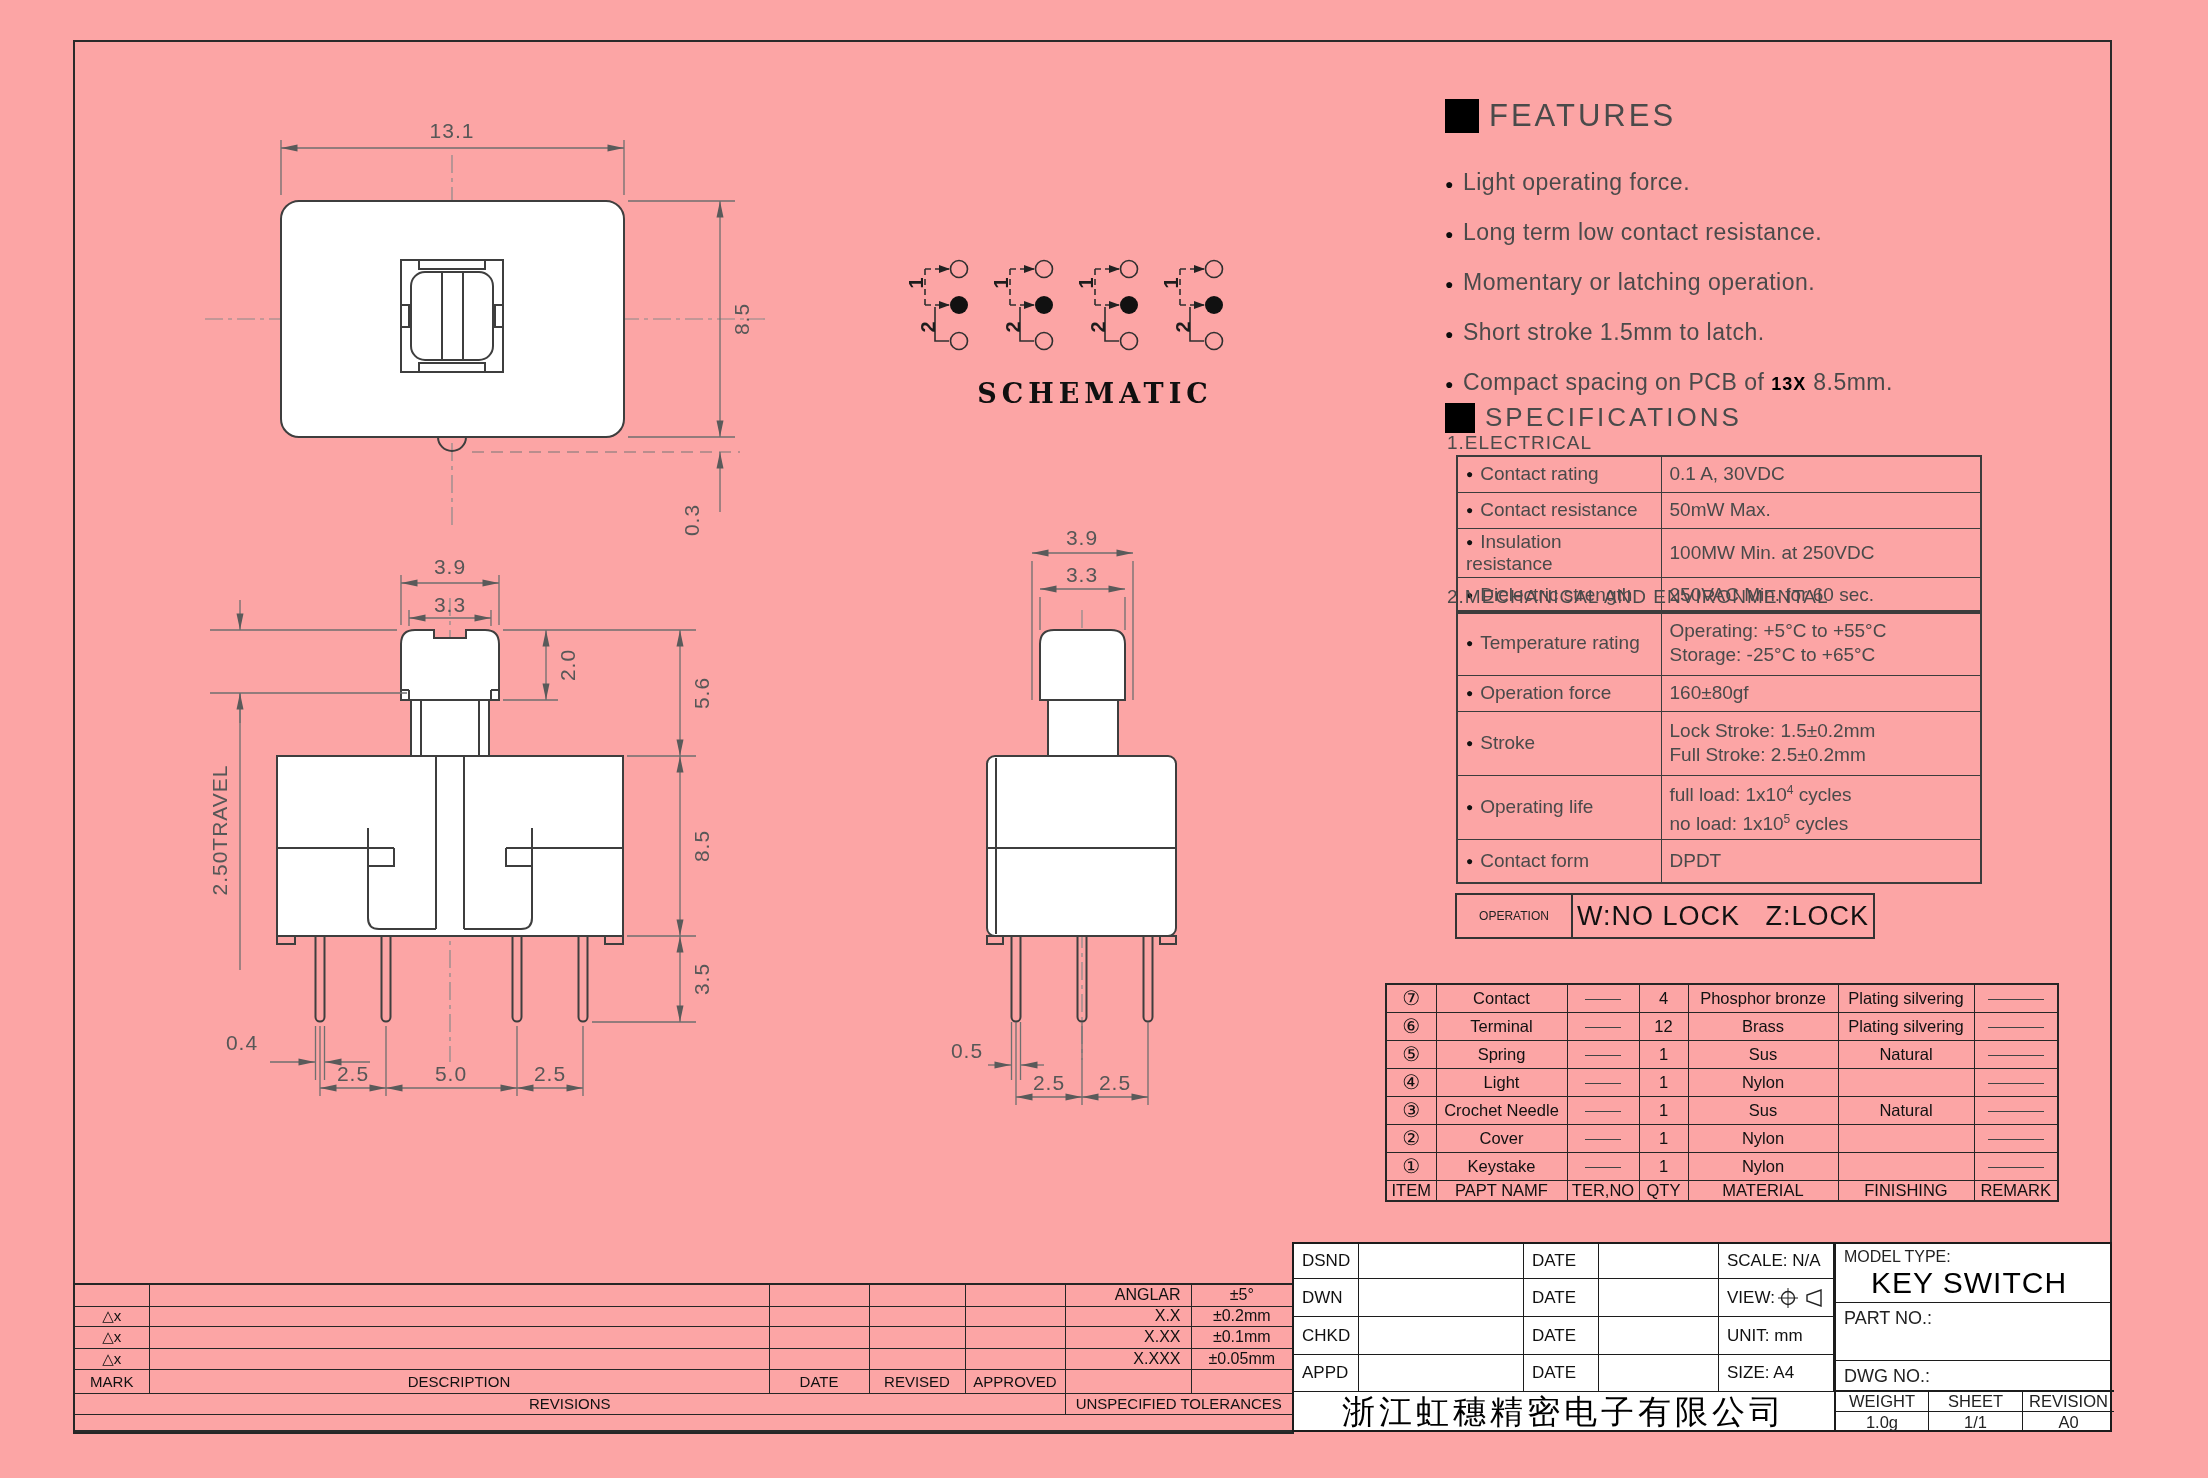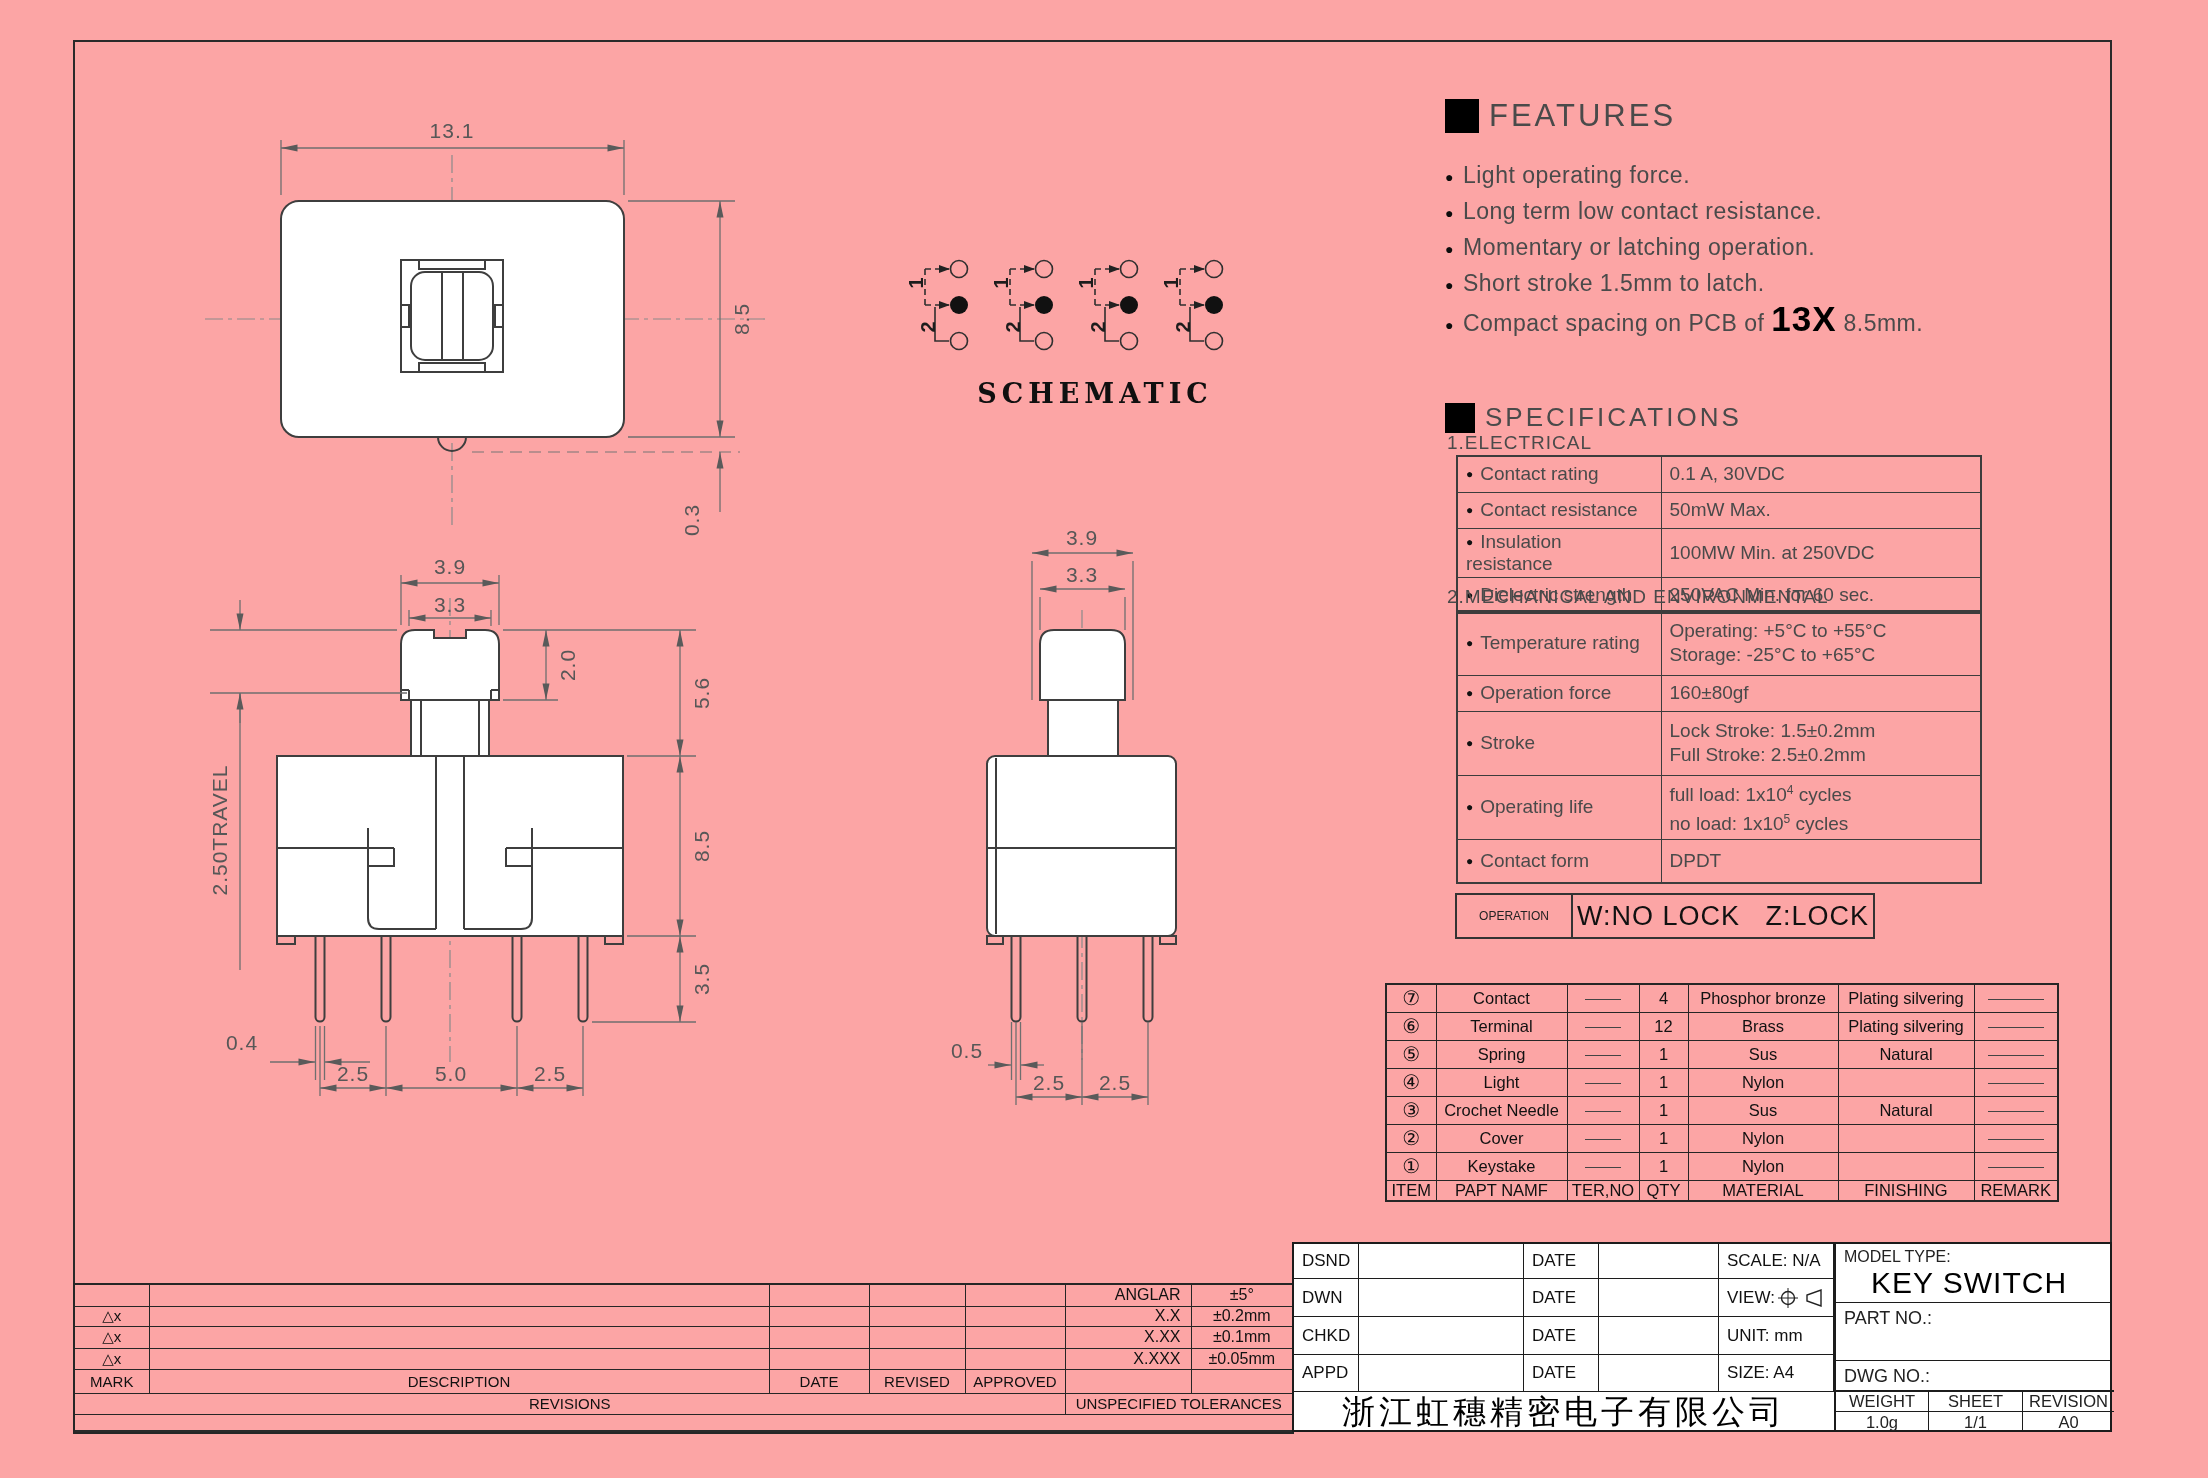--- a/index.html
+++ b/index.html
@@ -15,23 +15,23 @@
   .dashref{fill:none;stroke:#777;stroke-width:1.2;stroke-dasharray:12 7}
   .schd{fill:none;stroke:#2f2f2f;stroke-width:1.6;stroke-dasharray:6 4}
   .schs{fill:none;stroke:#2f2f2f;stroke-width:1.6}
   .dim{font-size:21px;fill:#575757;letter-spacing:1px;font-family:"Liberation Sans",sans-serif}
   .schnum{font-size:20px;fill:#1c1c1c;font-weight:bold;font-family:"Liberation Sans",sans-serif}
   .schtitle{font-size:27px;letter-spacing:5px;font-weight:bold;fill:#101010;font-family:"DejaVu Serif",serif}
   
   .sec-title{display:flex;align-items:center;gap:10px}
   .sq{background:#000;display:inline-block}
   .sec-title .t{color:#4a4a4a;letter-spacing:3px}
-  .feat-item{font-size:23px;color:#4a4a4a;line-height:34px;letter-spacing:.5px;white-space:nowrap}
+  .feat-item{font-size:23px;color:#4a4a4a;line-height:48px;letter-spacing:.5px;white-space:nowrap}
   .feat-item .b{font-size:14px;color:#0c0c0c;margin-right:9px;vertical-align:1px}
-  .feat-item .bold13x{font-size:35px;font-weight:bold;color:#000;letter-spacing:1px}
+  .feat-item .bold13x{font-size:18px;font-weight:bold;color:#000;letter-spacing:1px}
   .spec-head{font-size:19px;color:#4a4a4a;letter-spacing:1px}
   table{border-collapse:collapse}
   .spec-table{table-layout:fixed;border:2px solid #3c3c3c}
   .spec-table td{border:1.5px solid #3c3c3c;font-size:19px;color:#4a4a4a;padding:2px 8px;vertical-align:middle}
   .spec-table .lbl .b{font-size:12px;color:#111;margin-right:7px;vertical-align:2px}
   .two-line{line-height:24px;font-size:18px}
   sup{font-size:12px}
   
   .operation{display:flex;border:2px solid #333}
   .operation .op-l{width:116px;border-right:2px solid #333;display:flex;align-items:center;justify-content:center;font-size:12px;color:#222}

